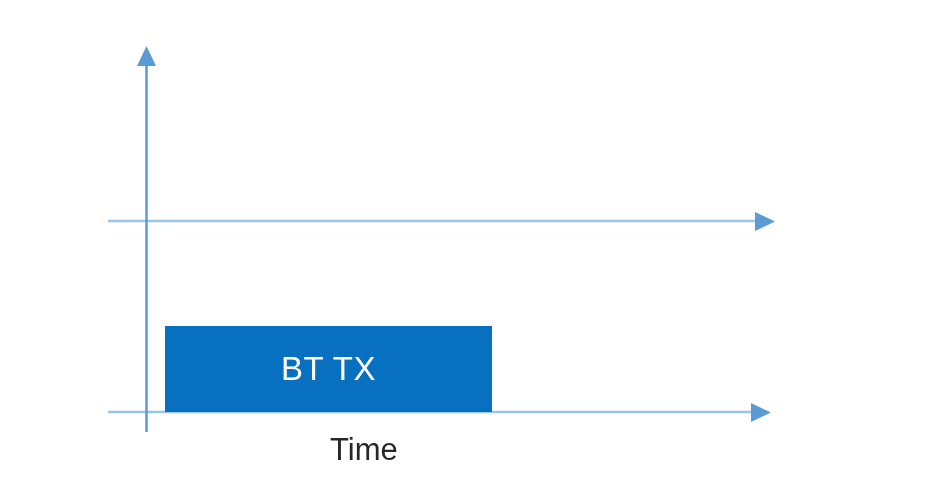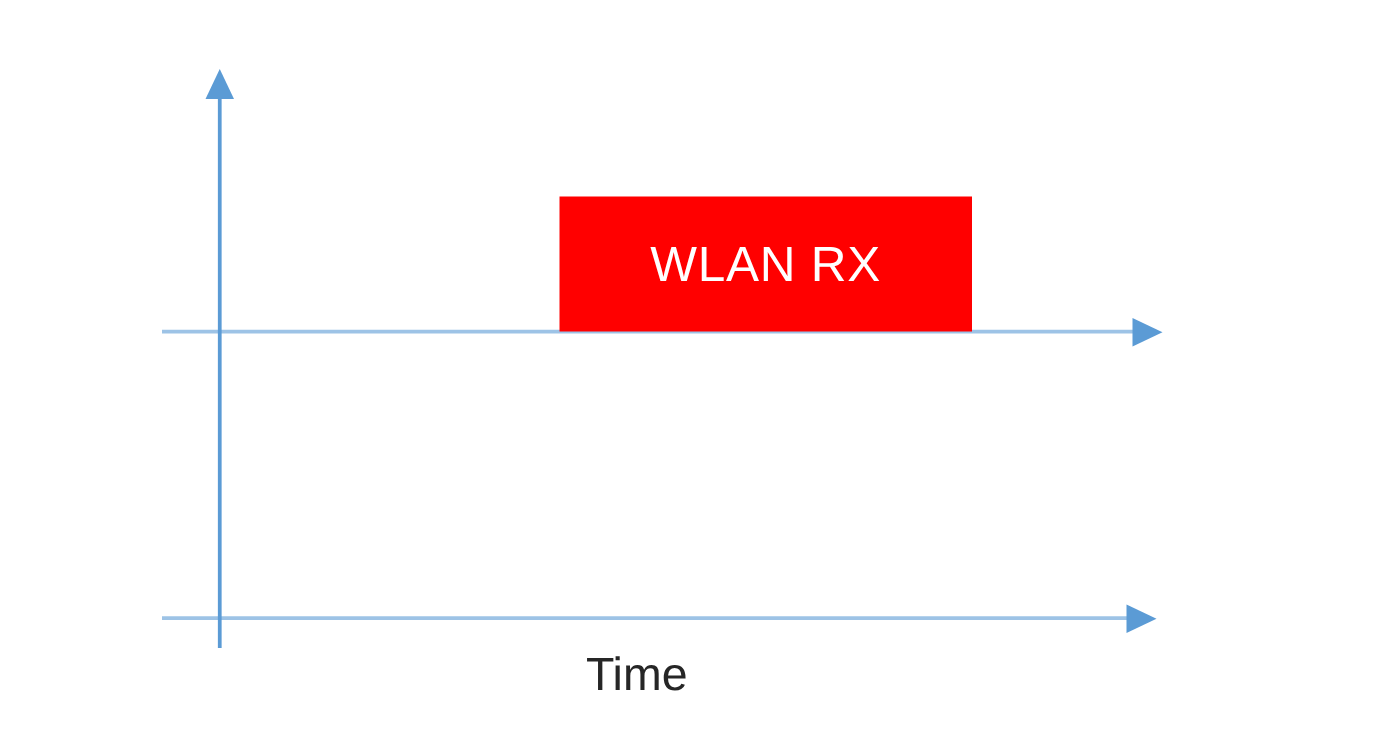--- a/index.html
+++ b/index.html
@@ -46,24 +46,23 @@
   #bt-tx-block {
     left: 165px;
     top: 326px;
     width: 327px;
     height: 86px;
     background: #0770c0;
     font-size: 33px;
   }
   #time-axis-label {
     position: absolute;
-    left: 342px;
+    left: 330px;
     top: 432px;
     width: 165px;
-    text-align: center;
     font-size: 31px;
     color: #262626;
     font-family: "Liberation Sans", sans-serif;
   }
   #watermark {
     position: absolute;
     right: 18px;
     bottom: 6px;
     font-size: 16px;
     color: #c5e0b4;
@@ -84,21 +83,21 @@
 
     <line x1="108" y1="412" x2="758" y2="412" stroke="#9dc3e6" stroke-width="2.5"></line>
 
     <polygon points="751,403 771,412.5 751,422" fill="#5b9bd5"></polygon>
 
     <line x1="146.5" y1="58" x2="146.5" y2="432" stroke="#5b9bd5" stroke-width="2.5"></line>
 
     <polygon points="137,66 146.5,46 156,66" fill="#5b9bd5"></polygon>
   </svg>
 
-  <div class="signal-block" id="wlan-rx-block">
-    <span>WLAN RX</span>
+
+  <div class="signal-block" id="bt-tx-block">
+    <span>BT TX</span>
   </div>
-
 
   <div id="time-axis-label">Time</div>
 
 
 </div>
 
 </body></html>

